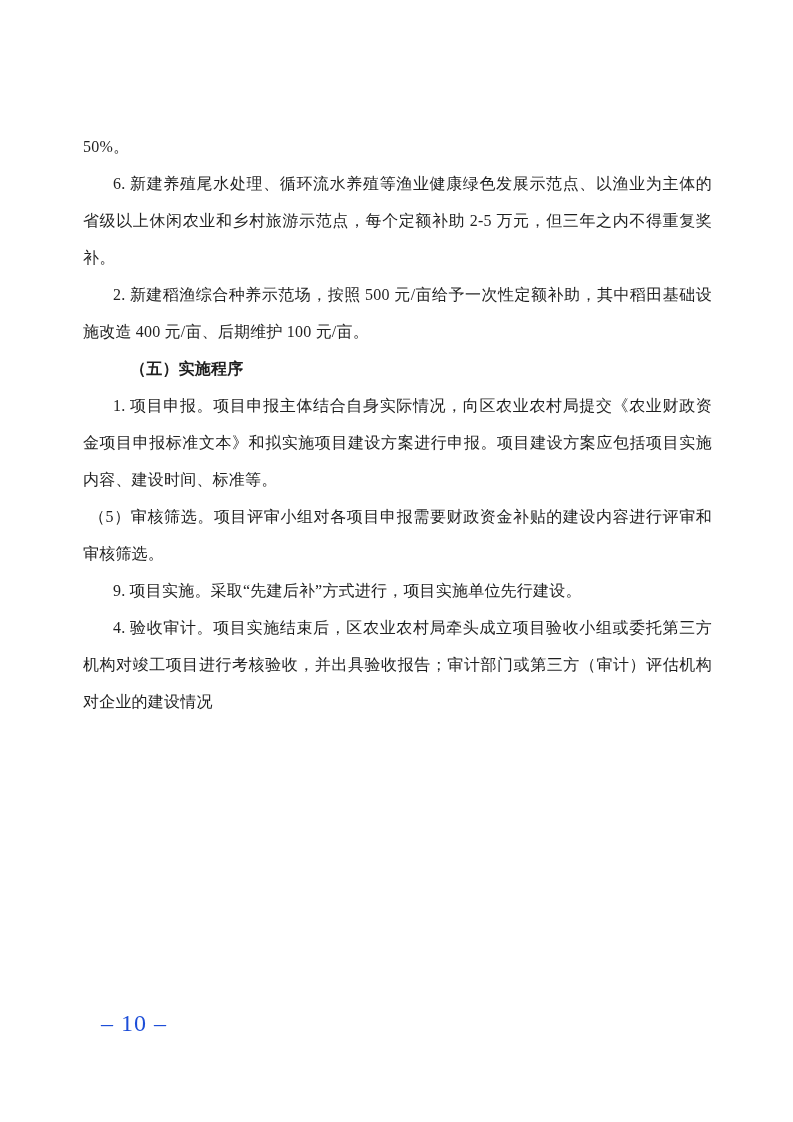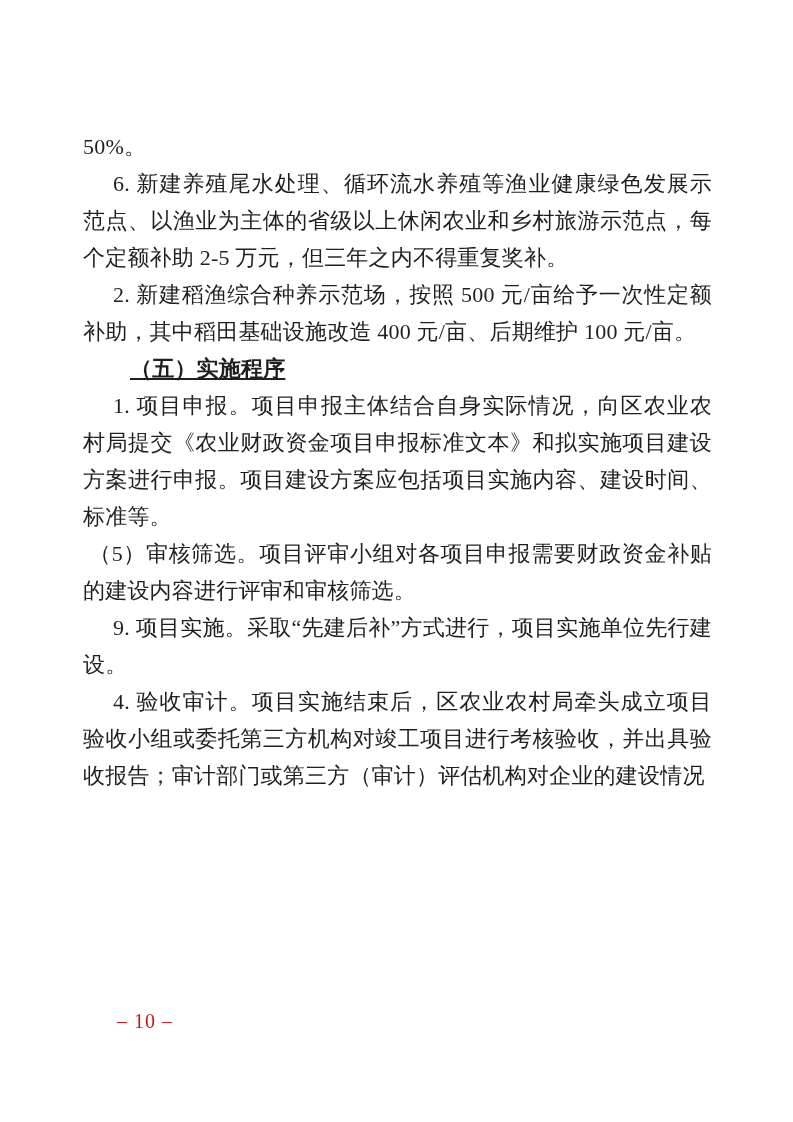--- a/index.html
+++ b/index.html
@@ -15,46 +15,45 @@
     background: #ffffff;
     overflow: hidden;
     font-family: "Liberation Serif", "DejaVu Serif", serif;
     color: #1f1f1f;
   }
   .text-body {
     position: absolute;
     left: 83px;
     top: 128px;
     width: 629px;
-    font-size: 22px;
+    font-size: 16px;
     letter-spacing: 0.2px;
     line-height: 37px;
     text-align: justify;
     text-justify: inter-ideograph;
   }
   .text-body p {
     margin: 0;
     padding: 0;
   }
   
   .p-plain { text-indent: 0; }
   
   .p-num { text-indent: 30px; }
   
-  .p-head { text-indent: 47px; font-weight: bold; text-decoration: underline; }
+  .p-head { text-indent: 47px; font-weight: bold; }
   
   .p-sub { margin-left: 11px; text-indent: 6px; }
   .footer {
     position: absolute;
     left: 101px;
     top: 1010px;
-    font-size: 20px;
+    font-size: 24px;
     letter-spacing: 1px;
-    color: #b91c1c;
-    margin-left: 16px;
+    color: #1d4ed8;
   }
 </style>
 </head>
 <body>
 
 <div class="page">
 
   <div class="text-body">
     <p class="p-plain">50%。</p>
     <p class="p-num">6. 新建养殖尾水处理、循环流水养殖等渔业健康绿色发展示范点、以渔业为主体的省级以上休闲农业和乡村旅游示范点，每个定额补助 2-5 万元，但三年之内不得重复奖补。</p>

